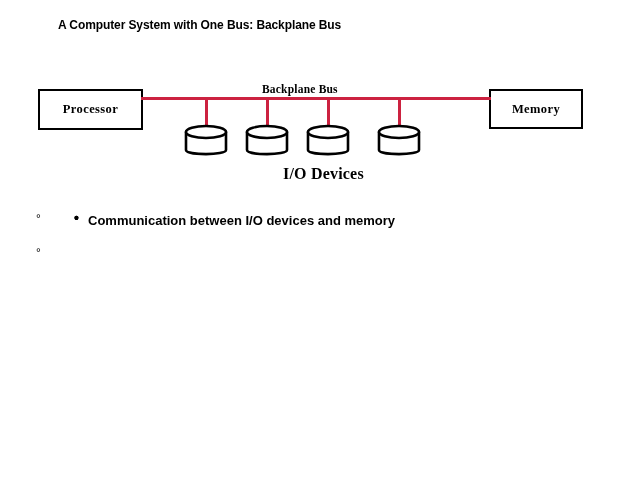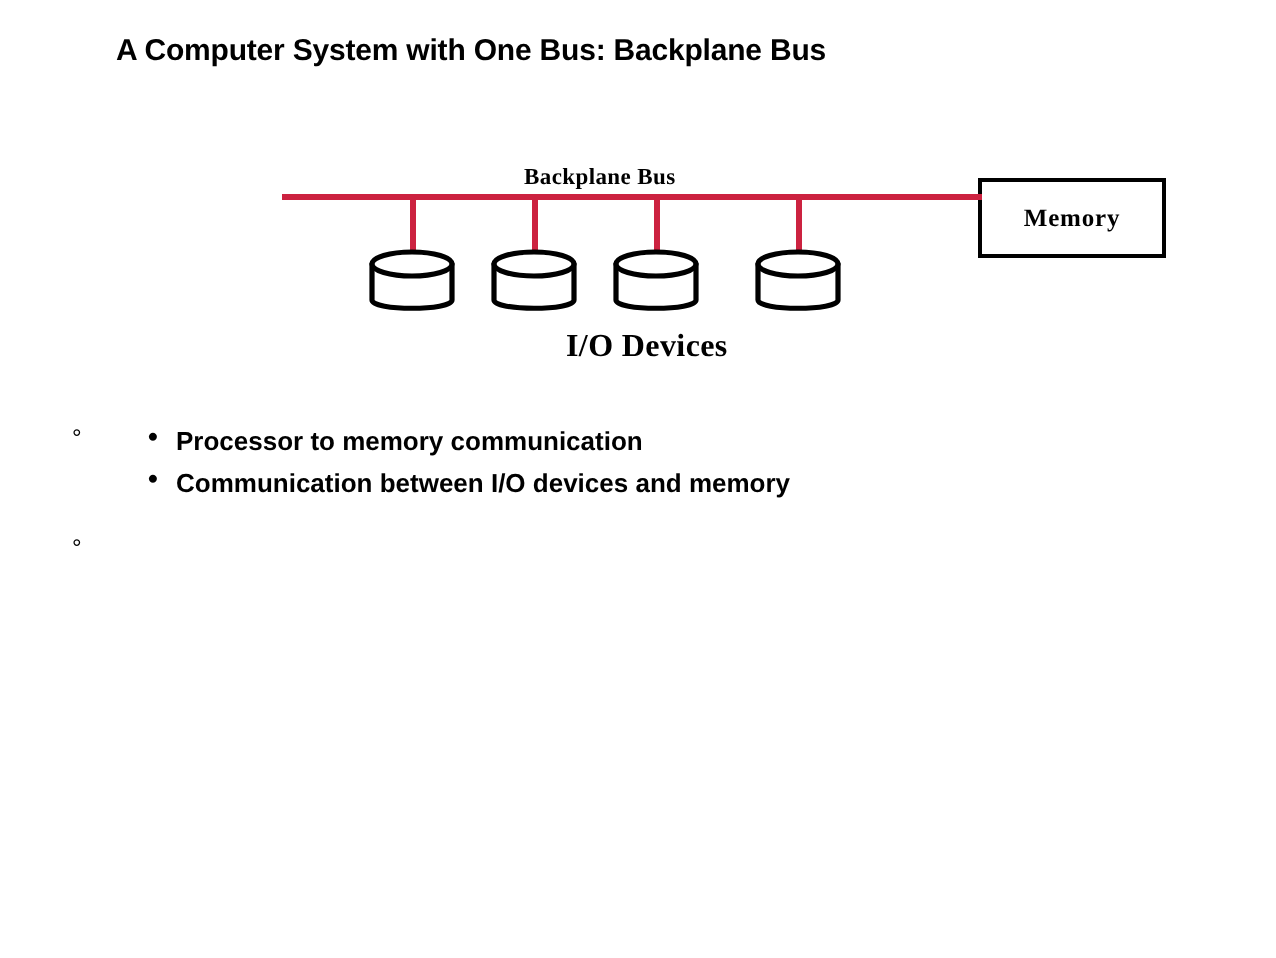--- a/index.html
+++ b/index.html
@@ -17,21 +17,21 @@
   }
 
   
   #slide-title {
     position: absolute;
     left: 58px;
     top: 14px;
     width: 500px;
     font-family: "Liberation Sans", sans-serif;
     font-weight: bold;
-    font-size: 15px;
+    font-size: 12px;
     line-height: 23px;
     color: #000000;
     letter-spacing: -0.1px;
   }
 
   
   #diagram {
     position: absolute;
     left: 0;
     top: 0;
@@ -167,20 +167,23 @@
   }
   .gap-row { height: 13px; }
 </style>
 </head>
 <body>
 
 <div id="slide-title">A Computer System with One Bus: Backplane Bus</div>
 
 <div id="diagram">
 
+  <div class="unit-box" id="processor-box">
+    <span class="unit-label">Processor</span>
+  </div>
 
   <div class="unit-box" id="memory-box">
     <span class="unit-label">Memory</span>
   </div>
 
   <div class="bus-line-h"></div>
 
   <div id="bus-label">Backplane Bus</div>
 
   <div class="bus-stub" style="left:205px;"></div>
@@ -217,21 +220,20 @@
 </div>
 
 <div id="body-list">
 
   <div class="bullet-row lvl1">
     <span class="bullet-mark">°</span>
   </div>
 
   <div class="bullet-row lvl2">
     <span class="bullet-mark">•</span>
-    <span>Processor to memory communication</span>
   </div>
 
   <div class="bullet-row lvl2">
     <span class="bullet-mark">•</span>
     <span>Communication between I/O devices and memory</span>
   </div>
 
   <div class="gap-row"></div>
 
   <div class="bullet-row lvl1">

